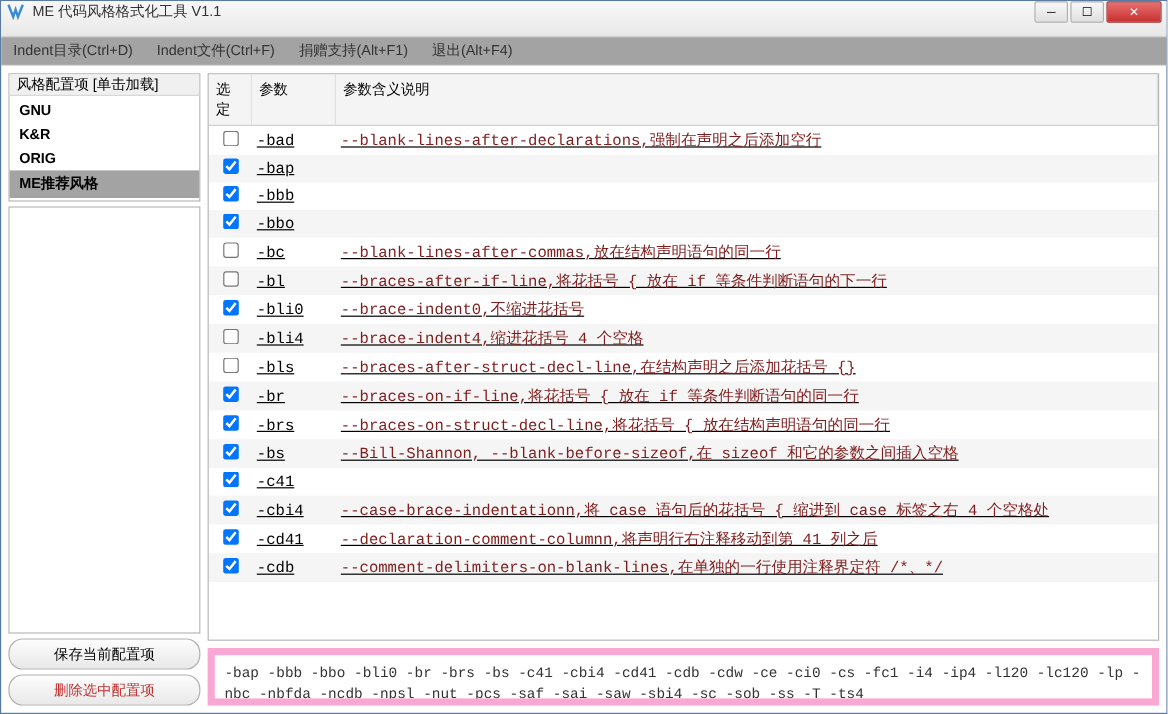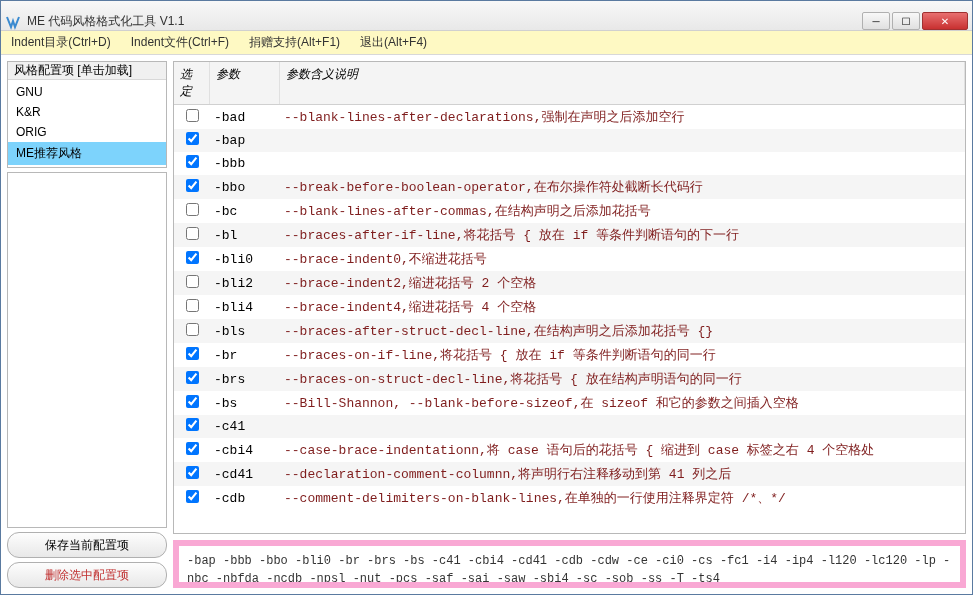--- a/index.html
+++ b/index.html
@@ -1,43 +1,43 @@
 <!DOCTYPE html>
 <html><head>
 <meta charset="utf-8">
 <style>
 * { box-sizing: border-box; margin: 0; padding: 0; }
 body { font-family: "Microsoft YaHei", "SimSun", sans-serif; font-size: 12px; background: #fff; width: 973px; height: 595px; overflow: hidden; }
 .window { width: 973px; height: 595px; border: 1px solid #5a7aa0; background: #fff; display: flex; flex-direction: column; }
-.titlebar { height: 30px; background: linear-gradient(to bottom, #f8f8f8, #e8e8e8); display: flex; align-items: flex-end; padding: 0 4px; border-bottom: 1px solid #d0d0d0; }
+.titlebar { height: 30px; background: linear-gradient(to bottom, #f8f8f8, #e8e8e8); display: flex; align-items: flex-start; padding: 0 4px; border-bottom: 1px solid #d0d0d0; }
 .titlebar .icon { width: 16px; height: 16px; margin-right: 6px; }
 .titlebar .title { flex: 1; font-size: 12px; color: #333; }
 .winbtns { display: flex; gap: 2px; }
 .winbtn { width: 28px; height: 18px; border: 1px solid #b0b0b0; background: linear-gradient(to bottom, #f8f8f8, #e0e0e0); display: flex; align-items: center; justify-content: center; font-size: 10px; cursor: pointer; border-radius: 2px; }
 .winbtn.close { background: linear-gradient(to bottom, #e87070, #c83030); color: #fff; border-color: #a03030; width: 46px; }
-.menubar { height: 24px; background: #fef9c3; display: flex; align-items: center; padding: 0 6px; border-bottom: 1px solid #d8d8d8; gap: 12px; }
+.menubar { height: 24px; background: #a3a3a3; display: flex; align-items: center; padding: 0 6px; border-bottom: 1px solid #d8d8d8; gap: 12px; }
 .menuitem { font-size: 12px; color: #333; cursor: pointer; padding: 2px 4px; }
 .content { flex: 1; display: flex; padding: 6px; gap: 6px; min-height: 0; }
 .leftpanel { width: 160px; display: flex; flex-direction: column; gap: 4px; }
 .groupbox { border: 1px solid #b8b8b8; background: #fff; }
 .groupbox-title { font-size: 12px; padding: 0 6px; background: #f0f0f0; border-bottom: 1px solid #d8d8d8; }
-.preset-list { padding: 2px 0; }
+.preset-list { padding: 2px 0; font-weight: bold; }
 .preset-item { padding: 3px 8px; cursor: pointer; font-size: 12px; }
-.preset-item.selected { background: #7dd3fc; }
+.preset-item.selected { background: #a3a3a3; }
 .btn { height: 26px; border: 1px solid #b0b0b0; background: linear-gradient(to bottom, #fdfdfd, #e8e8e8); font-size: 12px; cursor: pointer; border-radius: 12px; }
 .btn.danger { color: #c03030; }
 .rightpanel { flex: 1; display: flex; flex-direction: column; gap: 6px; min-width: 0; }
 .grid-wrap { flex: 1; border: 1px solid #b8b8b8; position: relative; overflow: hidden; }
-.grid-header { display: flex; background: #f4f4f4; border-bottom: 1px solid #d0d0d0; font-size: 12px; font-style: italic; }
+.grid-header { display: flex; background: #f4f4f4; border-bottom: 1px solid #d0d0d0; font-size: 12px; }
 .grid-header .col { padding: 4px 6px; border-right: 1px solid #e0e0e0; }
 .col-sel { width: 36px; }
 .col-param { width: 70px; }
 .col-desc { flex: 1; }
 .grid-body { overflow-y: scroll; height: calc(100% - 24px); }
-.grid-row { display: flex; align-items: center; font-family: Consolas, "Courier New", monospace; font-size: 13px; padding: 3px 0; }
+.grid-row { display: flex; align-items: center; font-family: Consolas, "Courier New", monospace; font-size: 13px; padding: 3px 0; text-decoration: underline; }
 .grid-row:nth-child(even) { background: #f5f5f5; }
 .grid-row .cell-sel { width: 36px; text-align: center; }
 .grid-row .cell-param { width: 70px; padding-left: 4px; }
 .grid-row .cell-desc { flex: 1; padding-left: 4px; white-space: nowrap; overflow: hidden; color: #7f1d1d; }
 .grid-row input[type="checkbox"] { cursor: pointer; }
 .summary { border: 6px solid #f9a8d4; padding: 6px 8px; font-family: Consolas, "Courier New", monospace; font-size: 12px; color: #333; line-height: 1.5; height: 48px; overflow: hidden; }
 .left-spacer { flex: 1; border: 1px solid #b8b8b8; }
 </style>
 </head>
 <body>
@@ -95,41 +95,35 @@
               <div class="cell-sel"><input type="checkbox" checked="" style=""></div>
               <div class="cell-param">-bap</div>
             </div>
             <div class="grid-row">
               <div class="cell-sel"><input type="checkbox" checked="" style=""></div>
               <div class="cell-param">-bbb</div>
             </div>
             <div class="grid-row">
               <div class="cell-sel"><input type="checkbox" checked="" style=""></div>
               <div class="cell-param">-bbo</div>
-              <div class="cell-desc">--break-before-boolean-operator,在布尔操作符处截断长代码行</div>
             </div>
             <div class="grid-row">
               <div class="cell-sel"><input type="checkbox" style=""></div>
               <div class="cell-param">-bc</div>
-              <div class="cell-desc">--blank-lines-after-commas,在结构声明之后添加花括号</div>
+              <div class="cell-desc">--blank-lines-after-commas,放在结构声明语句的同一行</div>
             </div>
             <div class="grid-row">
               <div class="cell-sel"><input type="checkbox" style=""></div>
               <div class="cell-param">-bl</div>
               <div class="cell-desc">--braces-after-if-line,将花括号 { 放在 if 等条件判断语句的下一行</div>
             </div>
             <div class="grid-row">
               <div class="cell-sel"><input type="checkbox" checked="" style=""></div>
               <div class="cell-param">-bli0</div>
               <div class="cell-desc">--brace-indent0,不缩进花括号</div>
-            </div>
-            <div class="grid-row">
-              <div class="cell-sel"><input type="checkbox" style=""></div>
-              <div class="cell-param">-bli2</div>
-              <div class="cell-desc">--brace-indent2,缩进花括号 2 个空格</div>
             </div>
             <div class="grid-row">
               <div class="cell-sel"><input type="checkbox" style=""></div>
               <div class="cell-param">-bli4</div>
               <div class="cell-desc">--brace-indent4,缩进花括号 4 个空格</div>
             </div>
             <div class="grid-row">
               <div class="cell-sel"><input type="checkbox" style=""></div>
               <div class="cell-param">-bls</div>
               <div class="cell-desc">--braces-after-struct-decl-line,在结构声明之后添加花括号 {}</div>

